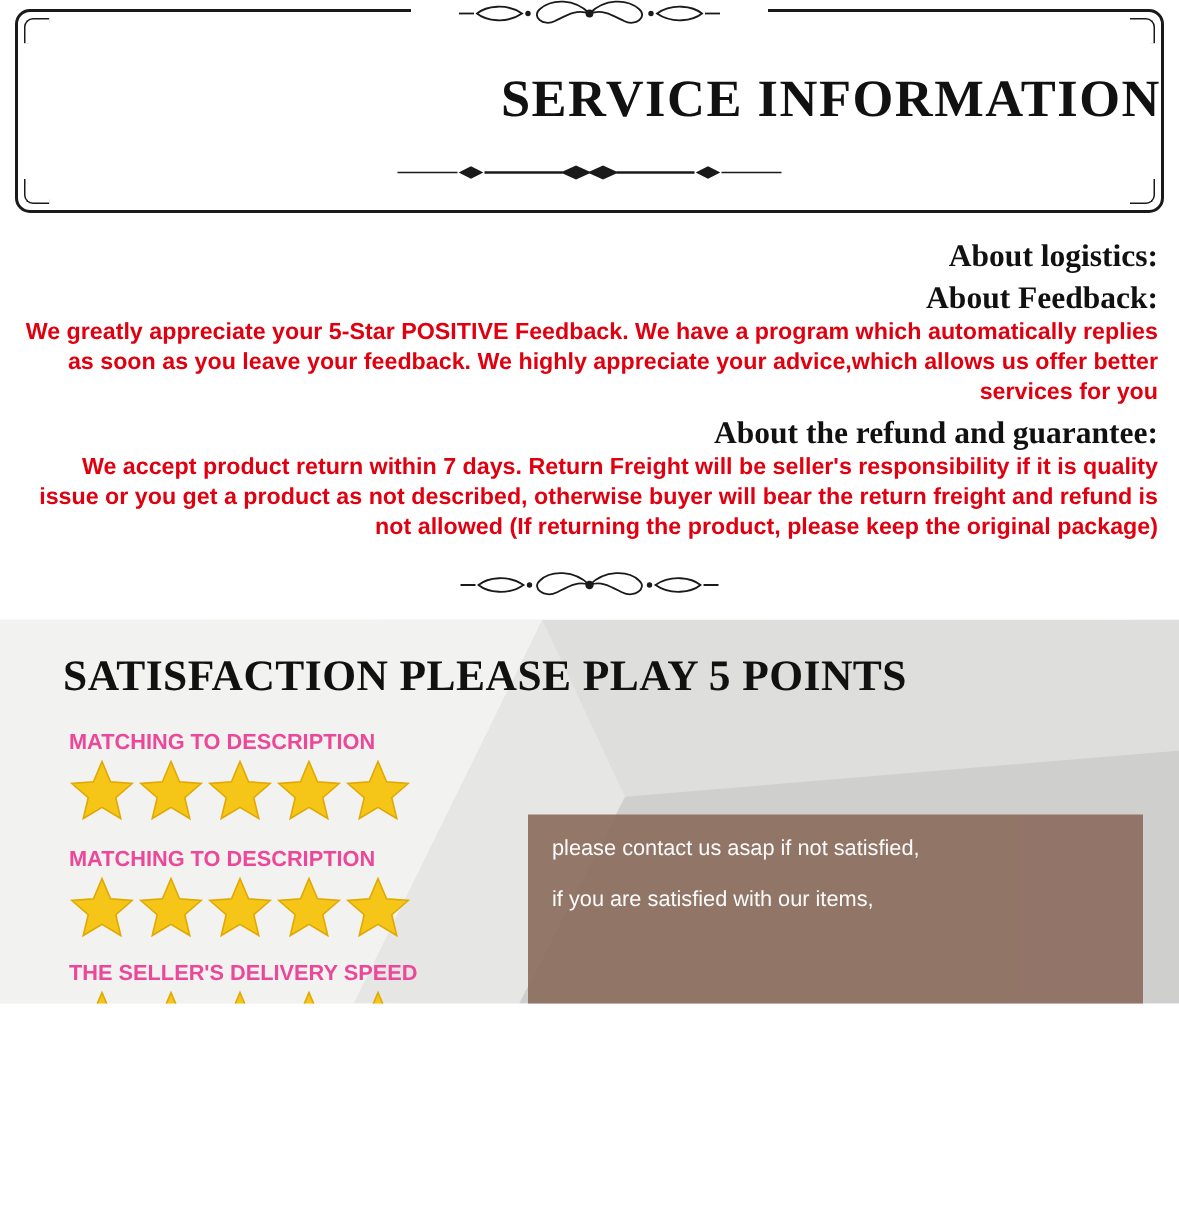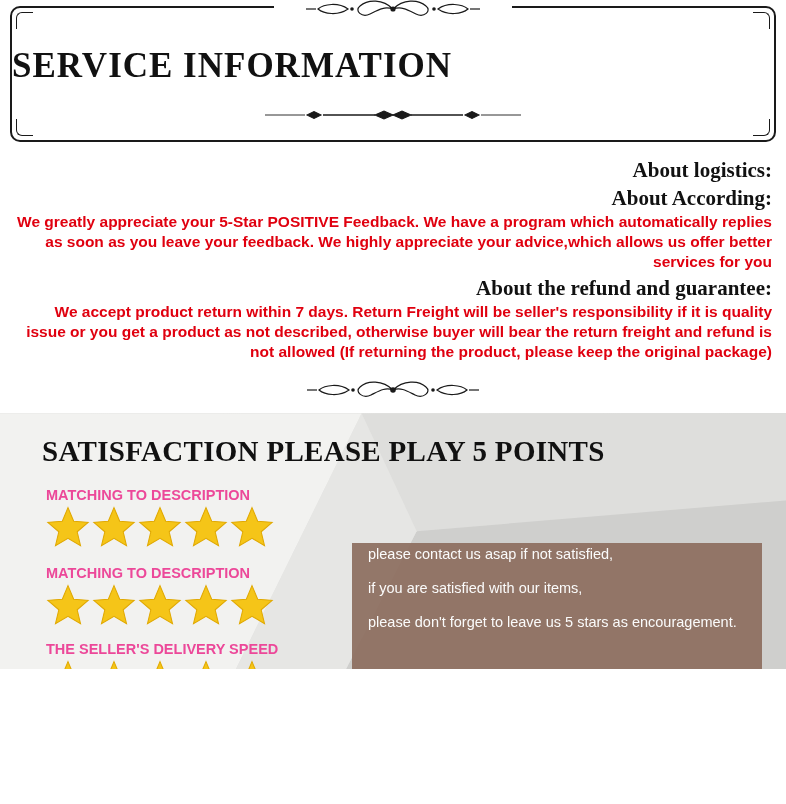--- a/index.html
+++ b/index.html
@@ -23,21 +23,21 @@
     border: 2px solid #1a1a1a;
     border-radius: 10px;
     box-sizing: border-box;
     background: #ffffff;
   }
   .banner-title {
     position: absolute;
     left: 0;
     right: 0;
     top: 38px;
-    text-align: left;
+    text-align: right;
     font-family: "Liberation Serif", serif;
     font-size: 35px;
     font-weight: bold;
     letter-spacing: 1px;
     color: #111111;
   }
   .orn-top {
     position: absolute;
     top: -12px;
     left: 50%;
@@ -184,21 +184,21 @@
   }
 
   .note-box {
     position: absolute;
     left: 352px;
     top: 130px;
     width: 410px;
     height: 176px;
     background: #8d6e5f;
     opacity: 0.92;
-    padding: 2px 16px;
+    padding: 14px 16px;
     box-sizing: border-box;
   }
   .note-line {
     color: #ffffff;
     font-family: "Liberation Sans", sans-serif;
     font-size: 14.5px;
     line-height: 1.35;
     margin-bottom: 14px;
     white-space: nowrap;
   }
@@ -244,21 +244,21 @@
         <path d="M92 8 h -40" stroke-width="0.9"></path>
       </g>
     </svg>
   </div>
 </div>
 
 <div class="content">
 
   <div class="sec-head">About logistics:</div>
 
-  <div class="sec-head">About According:</div>
+  <div class="sec-head">About Feedback:</div>
   <div class="sec-body">We greatly appreciate your 5-Star POSITIVE Feedback. We have a program which automatically replies as soon as you leave your feedback. We highly appreciate your advice,which allows us offer better services for you</div>
 
   <div class="sec-head">About the refund and guarantee:</div>
   <div class="sec-body">We accept product return within 7 days. Return Freight will be seller's responsibility if it is quality issue or you get a product as not described, otherwise buyer will bear the return freight and refund is not allowed (If returning the product, please keep the original package)</div>
 
 </div>
 
 <div class="divider">
   <span>
     <svg width="260" height="30" viewBox="0 0 260 30">
@@ -345,15 +345,14 @@
           </svg></span>
       <span class="star"><svg viewBox="0 0 50 48" width="44" height="42">
             <polygon points="25,3 31.5,18.5 48,19.8 35.5,30.6 39.3,46.5 25,38 10.7,46.5 14.5,30.6 2,19.8 18.5,18.5" fill="#f5c518" stroke="#e0a800" stroke-width="1.2"></polygon>
           </svg></span>
     </div>
   </div>
 
   <div class="note-box">
     <div class="note-line">please contact us asap if not satisfied,</div>
     <div class="note-line">if you are satisfied with our items,</div>
-    <div class="note-line">please don't forget to leave us 5 stars as encouragement.</div>
   </div>
 </div>
 
 </body></html>

